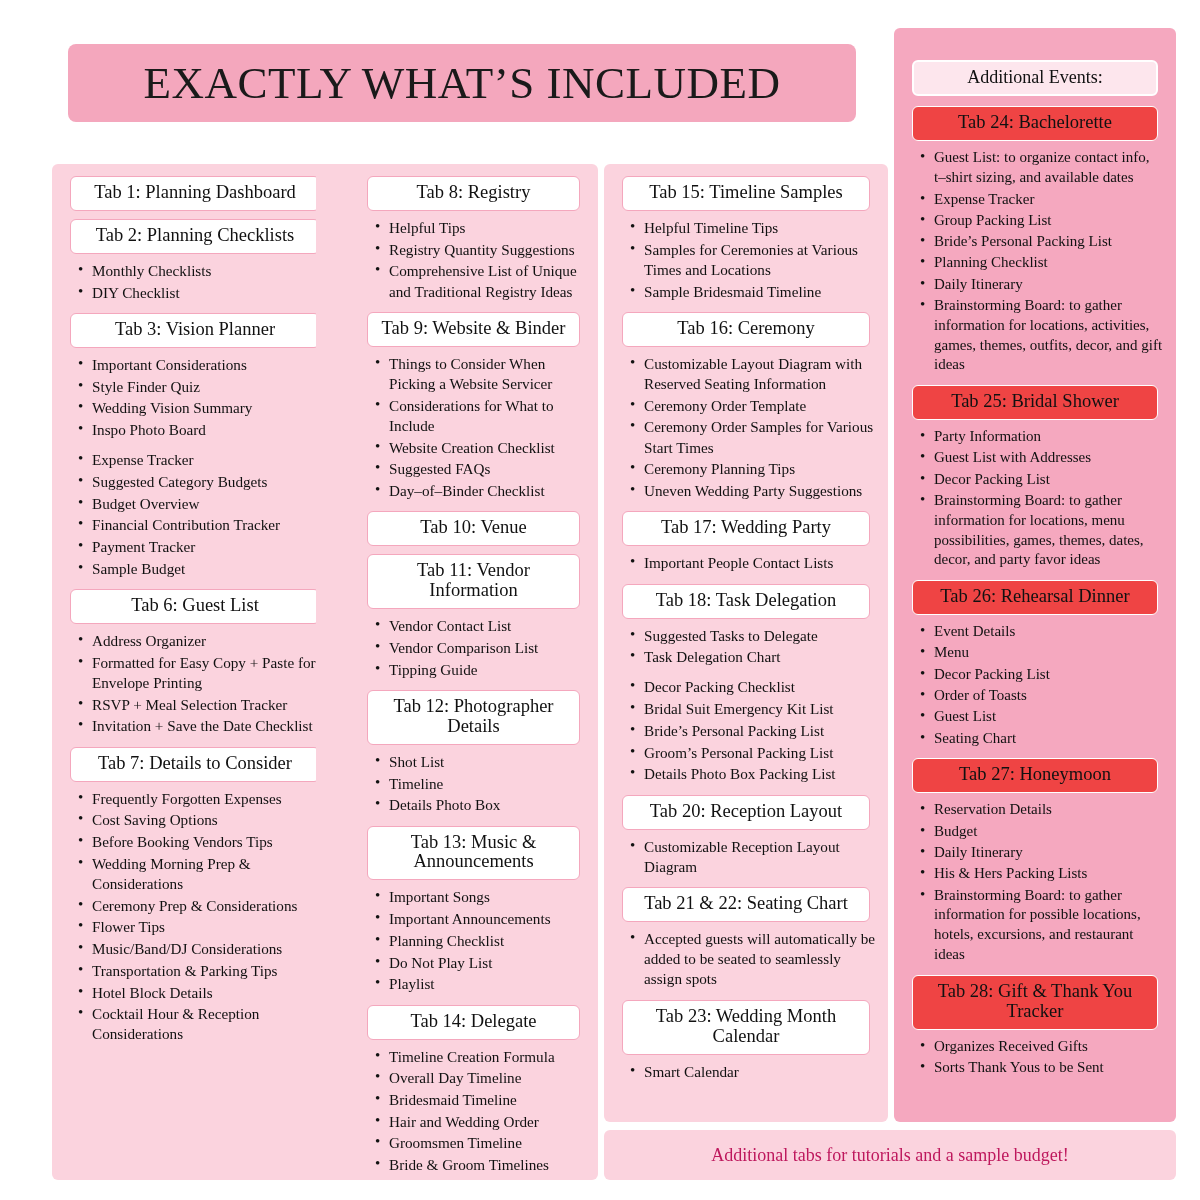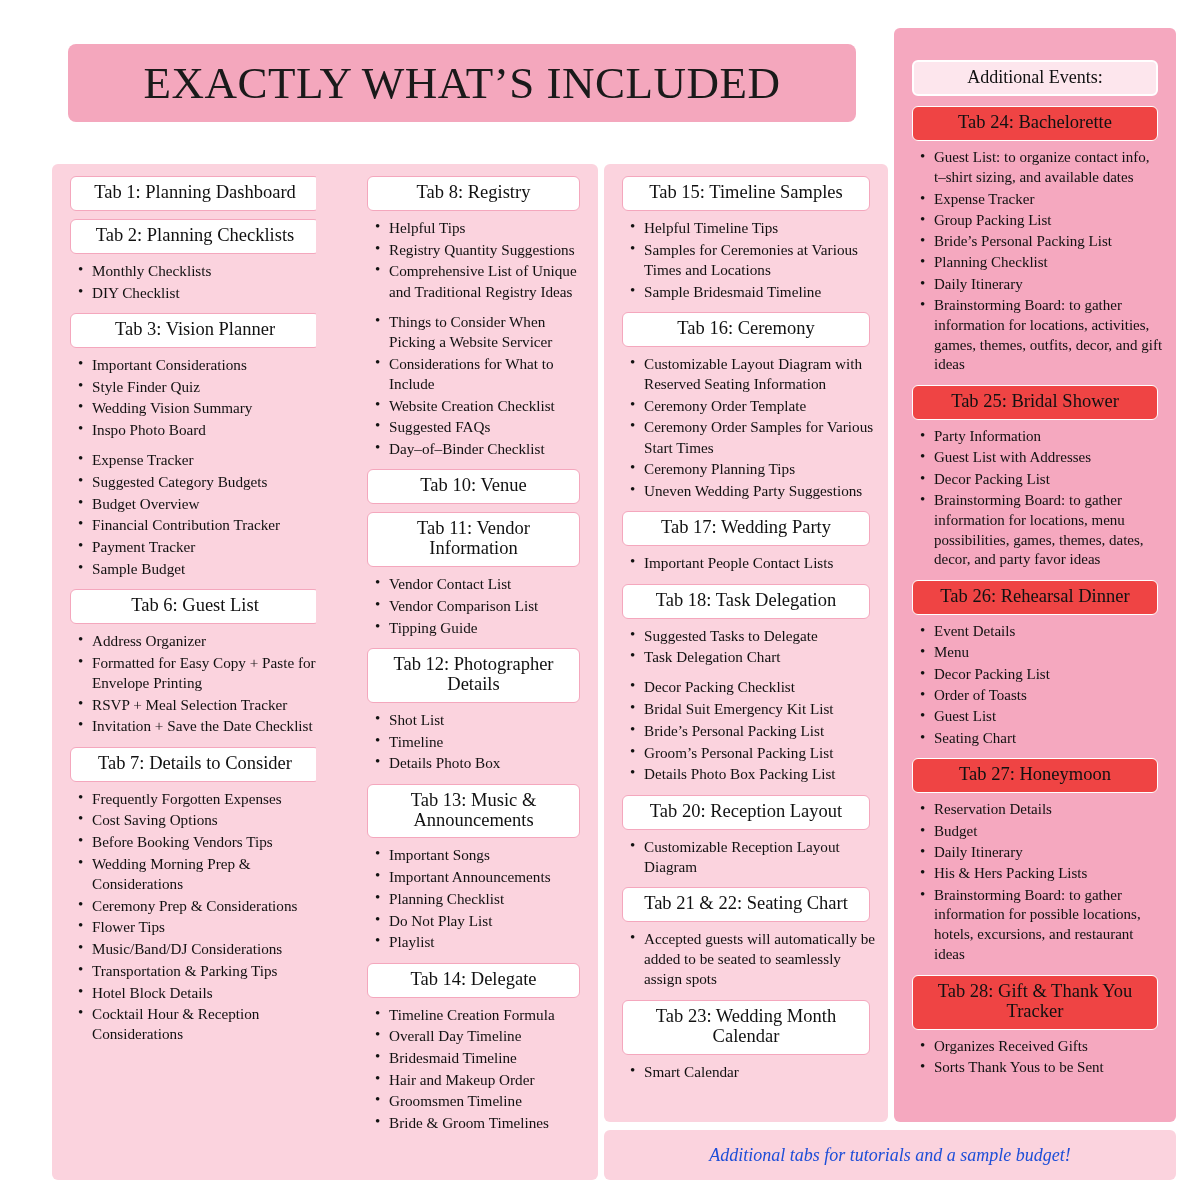--- a/index.html
+++ b/index.html
@@ -55,22 +55,21 @@
   .footer-band {
     position: absolute;
     left: 604px; top: 1130px;
     width: 572px; height: 50px;
     background: #fbd3de;
     border-radius: 6px;
     display: flex; align-items: center; justify-content: center;
   }
   .footer-text {
     font-size: 18px;
-    color: #1d4ed8;
-    font-style: italic;
+    color: #be185d;
   }
 
   
   .tab-head {
     background: #ffffff;
     border: 1.5px solid #f4a7bd;
     border-radius: 6px;
     text-align: center;
     font-size: 18.5px;
     color: #111111;
@@ -167,20 +166,21 @@
         <li>Cocktail Hour &amp; Reception Considerations</li>
       </ul>
     </div>
   <div class="col col2" id="col2">
       <div class="tab-head first-head">Tab 8: Registry</div>
       <ul class="items">
         <li>Helpful Tips</li>
         <li>Registry Quantity Suggestions</li>
         <li>Comprehensive List of Unique and Traditional Registry Ideas</li>
       </ul>
+      <div class="tab-head">Tab 9: Website &amp; Binder</div>
       <ul class="items">
         <li>Things to Consider When Picking a Website Servicer</li>
         <li>Considerations for What to Include</li>
         <li>Website Creation Checklist</li>
         <li>Suggested FAQs</li>
         <li>Day–of–Binder Checklist</li>
       </ul>
       <div class="tab-head">Tab 10: Venue</div>
       <div class="tab-head">Tab 11: Vendor Information</div>
       <ul class="items">
@@ -200,21 +200,21 @@
         <li>Important Announcements</li>
         <li>Planning Checklist</li>
         <li>Do Not Play List</li>
         <li>Playlist</li>
       </ul>
       <div class="tab-head">Tab 14: Delegate</div>
       <ul class="items">
         <li>Timeline Creation Formula</li>
         <li>Overall Day Timeline</li>
         <li>Bridesmaid Timeline</li>
-        <li>Hair and Makeup Order</li>
+        <li>Hair and Wedding Order</li>
         <li>Groomsmen Timeline</li>
         <li>Bride &amp; Groom Timelines</li>
       </ul>
     </div>
   <div class="col col3" id="col3">
       <div class="tab-head first-head">Tab 15: Timeline Samples</div>
       <ul class="items">
         <li>Helpful Timeline Tips</li>
         <li>Samples for Ceremonies at Various Times and Locations</li>
         <li>Sample Bridesmaid Timeline</li>

